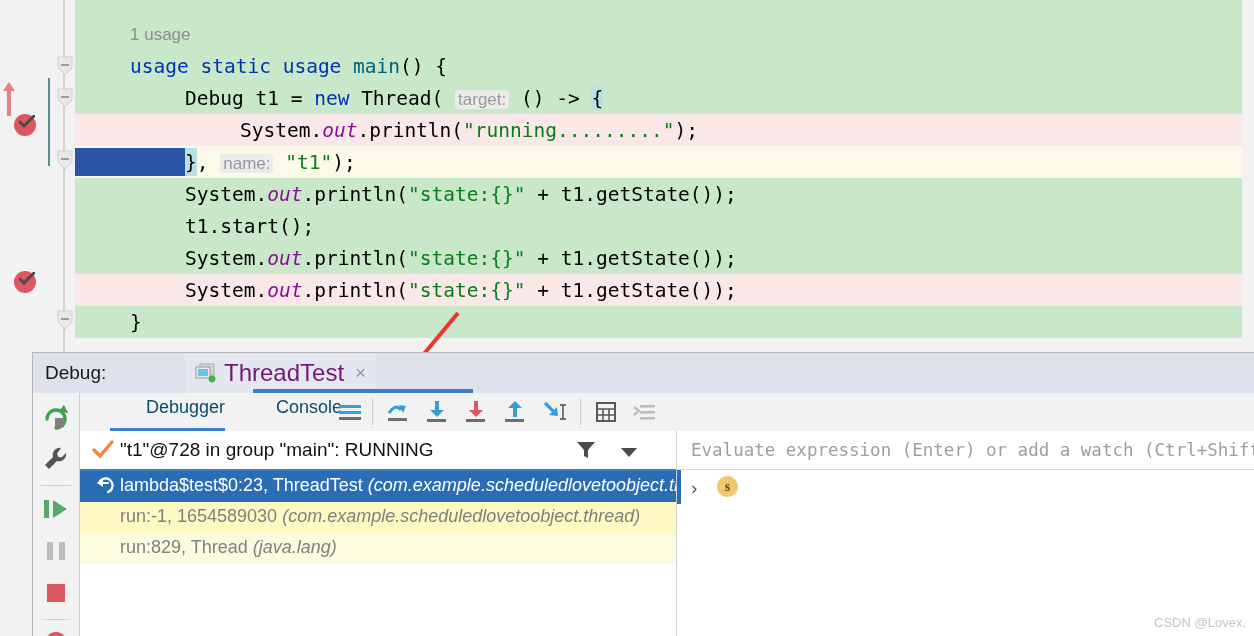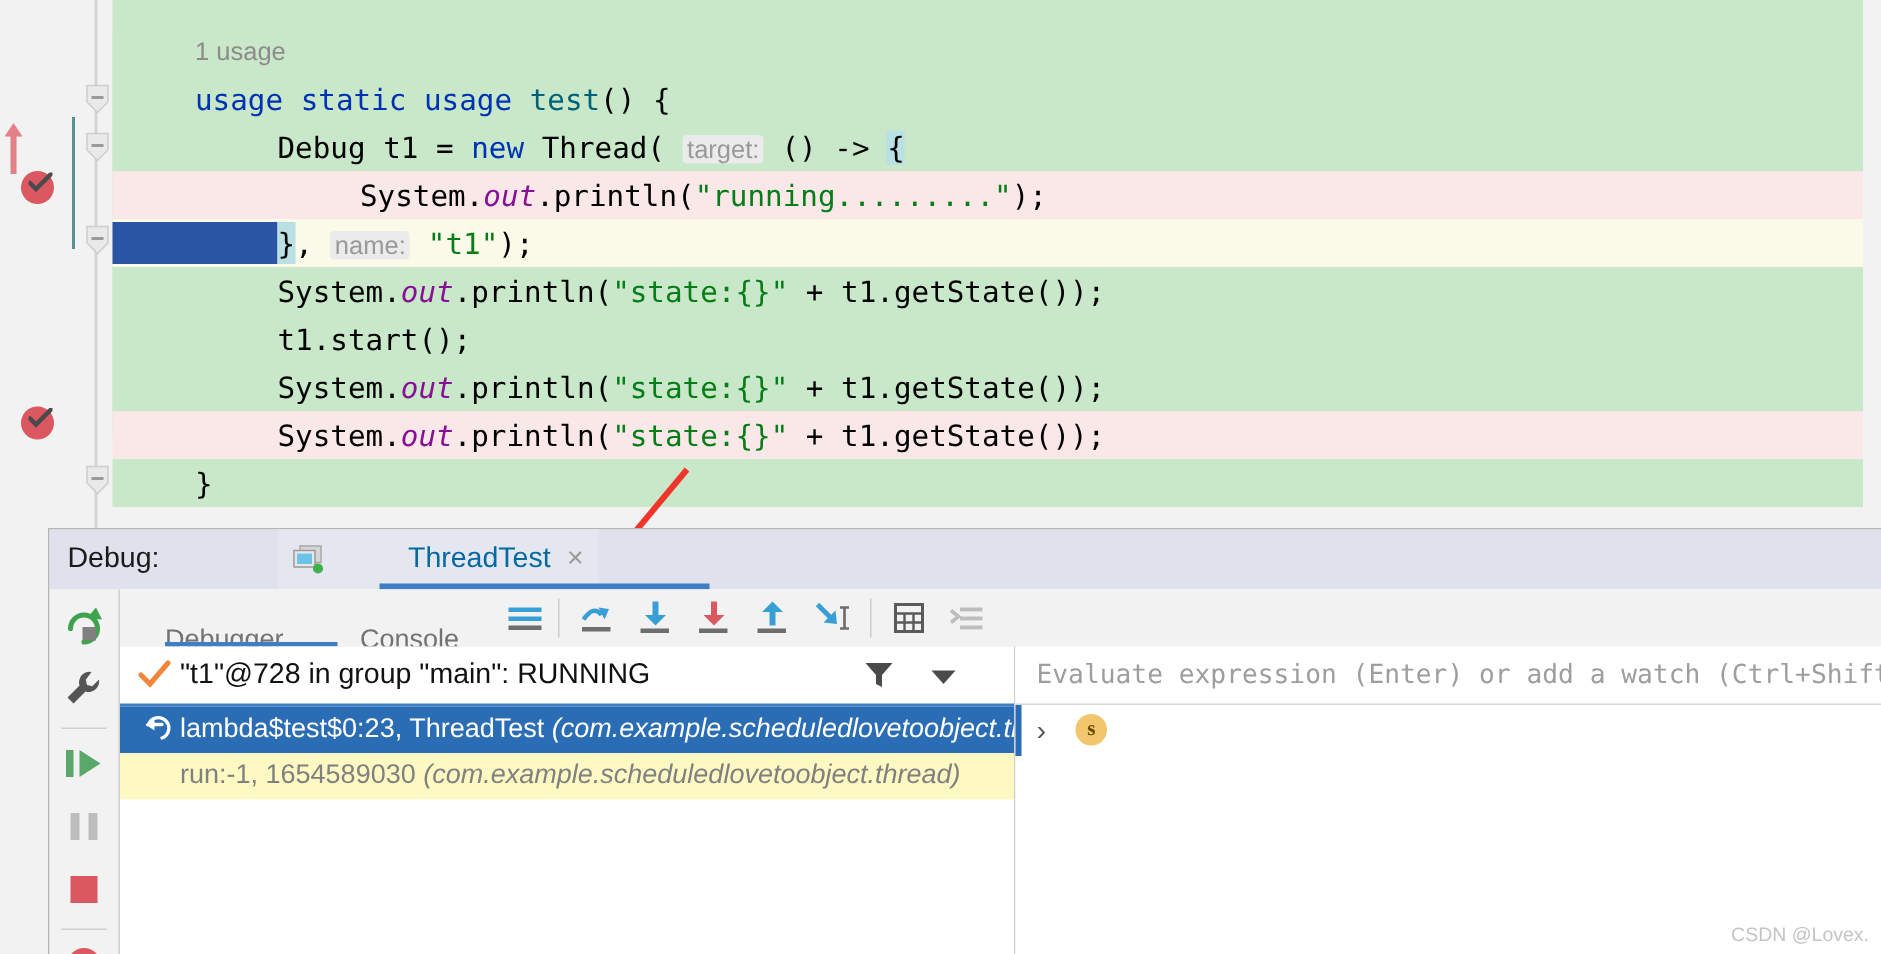--- a/index.html
+++ b/index.html
@@ -97,21 +97,21 @@
   #debug-tab{
     position:absolute;left:152px;top:0;height:40px;
     background:#e4e6f0;
     display:flex;align-items:center;gap:7px;padding:0 10px;
     cursor:pointer;
   }
   #debug-tab .tab-underline{
     position:absolute;left:68px;bottom:0;width:220px;height:4px;background:#3d7ec4;
   }
   .run-ico{position:relative;width:22px;height:20px;flex:0 0 auto;}
-  .tab-title{font-size:19px;color:#0369a1;margin-left:48px;}
+  .tab-title{font-size:24px;color:#701a75;}
   .tab-close{color:#9a9a9a;font-size:19px;margin-left:4px;}
 
   
   #dbg-sidebar{
     position:absolute;left:0;top:40px;width:46px;bottom:0;
     background:#f2f2f2;border-right:1px solid #cfcfcf;
   }
   .sb-btn{
     position:absolute;left:7px;width:32px;height:32px;cursor:pointer;
   }
@@ -119,21 +119,21 @@
 
   
   #dbg-content{
     position:absolute;left:47px;top:40px;right:0;bottom:0;background:#ffffff;
   }
   #tabrow{
     position:absolute;left:0;top:0;right:0;height:38px;background:#f2f2f2;
     border-bottom:1px solid #d6d6d6;
   }
   .dtab{
-    position:absolute;top:23px;font-size:18px;color:#737373;cursor:pointer;
+    position:absolute;top:4px;font-size:18px;color:#0c4a6e;cursor:pointer;margin-left:36px;
   }
   .dtab-underline{position:absolute;left:30px;top:35px;width:115px;height:3px;background:#3d7ec4;}
   .tbar-sep{position:absolute;top:6px;width:1px;height:26px;background:#cccccc;}
   .tbtn{position:absolute;top:4px;width:30px;height:30px;cursor:pointer;}
 
   
   #frames{
     position:absolute;left:0;top:38px;width:596px;bottom:0;
     background:#ffffff;border-right:1px solid #cfcfcf;overflow:hidden;
   }
@@ -239,21 +239,21 @@
   </div>
 
   <div class="code-area">
     <div class="code-top-rule"></div>
 
     <div class="ln ln-green" style="top:18px;">
       <span class="ln-txt usage" style="left:55px;">1 usage</span>
     </div>
 
     <div class="ln ln-green" style="top:50px;">
-      <span class="ln-txt" style="left:55px;"><span class="kw">usage</span><span class="plain"> </span><span class="kw">static</span><span class="plain"> </span><span class="kw">usage</span><span class="plain"> </span><span class="mth">test</span><span class="plain">() {</span></span>
+      <span class="ln-txt" style="left:55px;"><span class="kw">usage</span><span class="plain"> </span><span class="kw">static</span><span class="plain"> </span><span class="kw">usage</span><span class="plain"> </span><span class="mth">main</span><span class="plain">() {</span></span>
     </div>
 
     <div class="ln ln-green" style="top:82px;">
       <span class="ln-txt" style="left:110px;"><span class="plain">Debug</span><span class="plain"> t1 = </span><span class="kw">new</span><span class="plain"> Thread( </span><span class="hintchip">target:</span><span class="plain"> () -&gt; </span><span class="brace-hl">{</span></span>
     </div>
 
     <div class="ln ln-pink" style="top:114px;">
       <span class="ln-txt" style="left:165px;"><span class="plain">System.</span><span class="fld">out</span><span class="plain">.println(</span><span class="str">"running........."</span><span class="plain">);</span></span>
     </div>
 
@@ -446,20 +446,23 @@
               <polygon points="5,8 11,4 11,12" fill="#ffffff"></polygon>
             </svg>
         </span>
         <span class="ftxt" style="left:40px;"><span>lambda$test$0:23, ThreadTest</span><span class="fital"> </span><span class="fital">(com.example.scheduledlovetoobject.thread)</span></span>
       </div>
 
       <div class="frame-row frame-alt1" style="top:71px;">
         <span class="ftxt fgrey" style="left:40px;"><span>run:-1, 1654589030</span><span> </span><span class="fital">(com.example.scheduledlovetoobject.thread)</span></span>
       </div>
 
+      <div class="frame-row frame-alt2" style="top:102px;">
+        <span class="ftxt fgrey" style="left:40px;"><span>run:829, Thread</span><span> </span><span class="fital">(java.lang)</span></span>
+      </div>
     </div>
 
     <div id="vars">
       <div id="eval-box">
         <span class="eval-ph">Evaluate expression (Enter) or add a watch (Ctrl+Shift+Enter)</span>
       </div>
       <div id="static-row">
         <span class="srow-marker"></span>
         <span class="chevron">›</span>
         <span class="sbadge">s</span>

